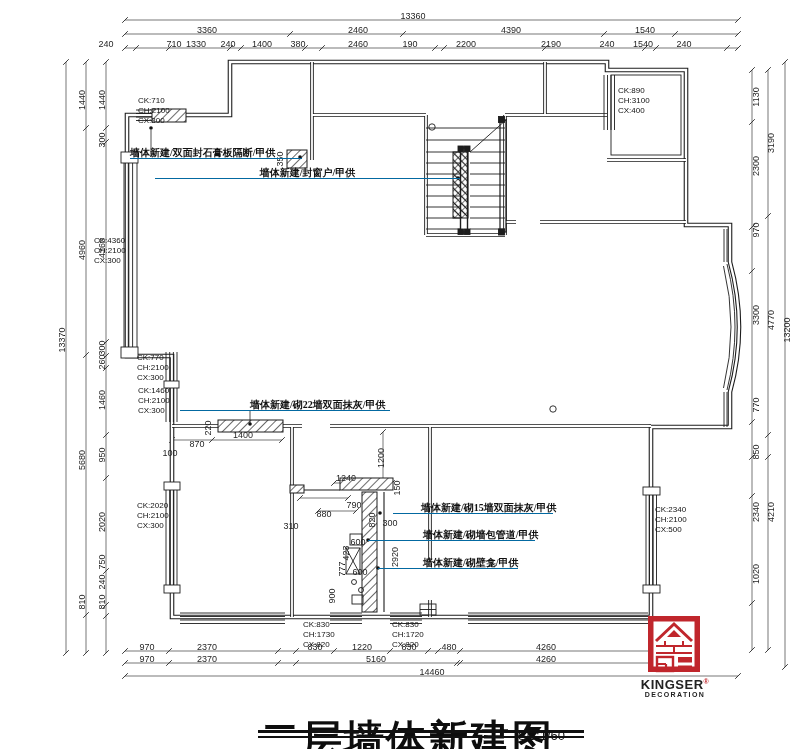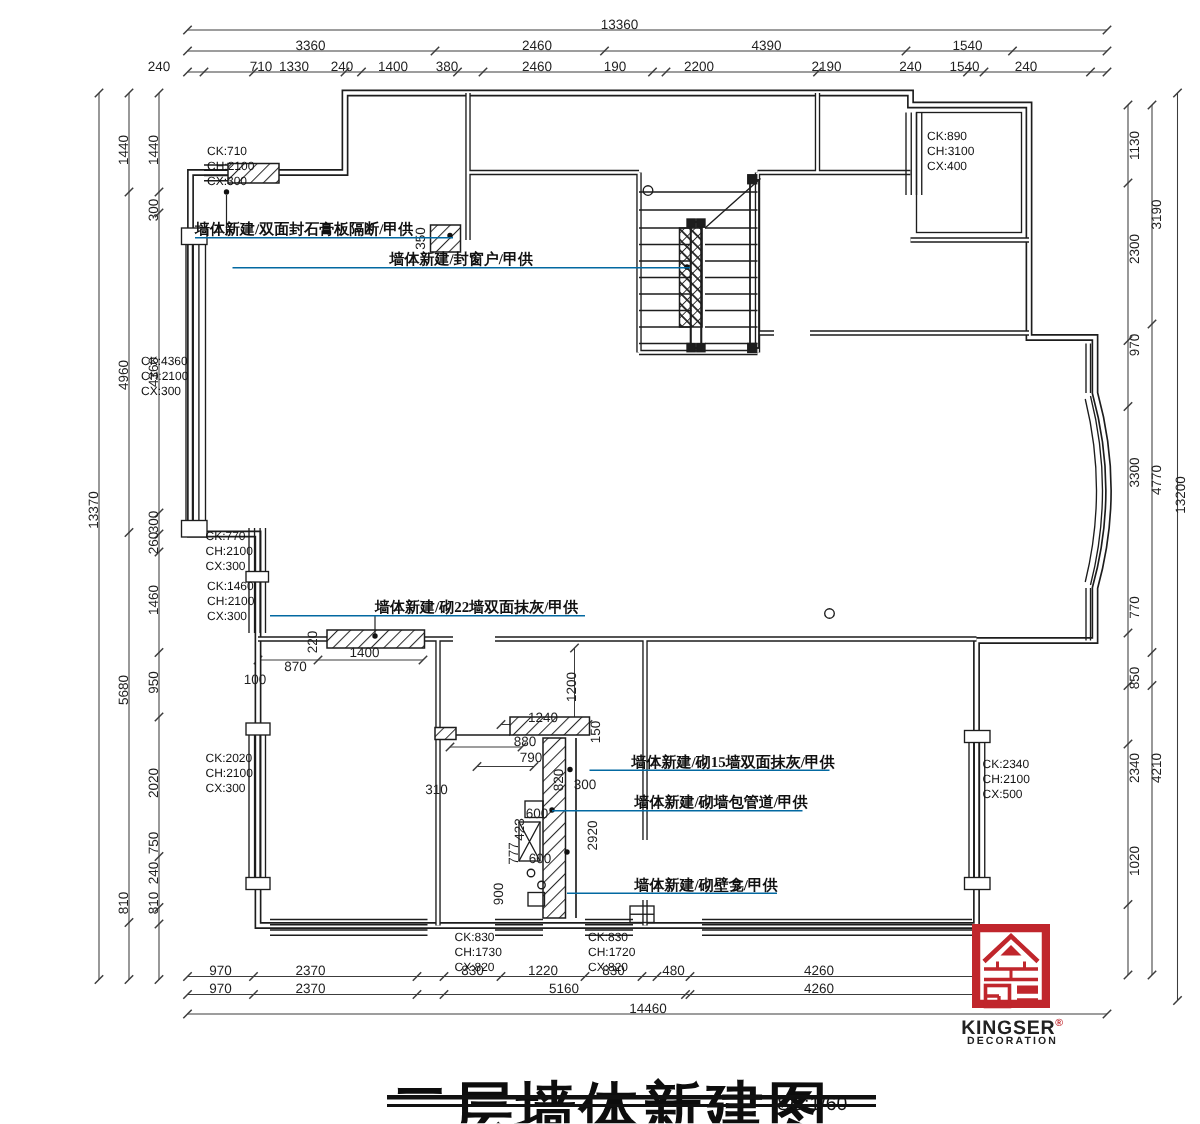--- a/index.html
+++ b/index.html
@@ -310,23 +310,23 @@
       <div class="dim" style="left: 207px; top: 659px;">2370</div>
       <div class="dim" style="left: 376px; top: 659px;">5160</div>
       <div class="dim" style="left: 546px; top: 659px;">4260</div>
       <div class="dim" style="left: 432px; top: 672px;">14460</div>
       <div class="dim rot" style="left: 280px; top: 159px;">350</div>
       <div class="dim rot" style="left: 208px; top: 428px;">220</div>
       <div class="dim" style="left: 197px; top: 444px;">870</div>
       <div class="dim" style="left: 243px; top: 435px;">1400</div>
       <div class="dim" style="left: 170px; top: 453px;">100</div>
       <div class="dim rot" style="left: 381px; top: 458px;">1200</div>
-      <div class="dim" style="left: 362px; top: 478px;">1240</div>
+      <div class="dim" style="left: 346px; top: 478px;">1240</div>
       <div class="dim rot" style="left: 397px; top: 488px;">150</div>
-      <div class="dim" style="left: 324px; top: 494px; margin-left: 26px;">880</div>
+      <div class="dim" style="left: 324px; top: 514px;">880</div>
       <div class="dim" style="left: 354px; top: 505px;">790</div>
       <div class="dim" style="left: 291px; top: 526px;">310</div>
       <div class="dim rot" style="left: 372px; top: 520px;">820</div>
       <div class="dim" style="left: 390px; top: 523px;">300</div>
       <div class="dim" style="left: 358px; top: 542px;">600</div>
       <div class="dim rot" style="left: 346px; top: 553px;">423</div>
       <div class="dim rot" style="left: 342px; top: 569px;">777</div>
       <div class="dim" style="left: 360px; top: 572px;">600</div>
       <div class="dim rot" style="left: 395px; top: 557px;">2920</div>
       <div class="dim rot" style="left: 332px; top: 596px;">900</div>
@@ -355,21 +355,21 @@
 CH:1730
 CX:820</div>
       <div class="ck" style="left: 392px; top: 620px;">CK:830
 CH:1720
 CX:820</div>
       <div class="note" style="left: 130px; top: 146px; width: 172px; padding-left: 0px;">墙体新建/双面封石膏板隔断/甲供</div>
       <div class="note" style="left: 155px; top: 166px; width: 305px; padding-left: 0px; text-align: center;">墙体新建/封窗户/甲供</div>
       <div class="note" style="left: 180px; top: 398px; width: 210px; padding-left: 70px;">墙体新建/砌22墙双面抹灰/甲供</div>
       <div class="note" style="left: 393px; top: 501px; width: 160px; padding-left: 28px;">墙体新建/砌15墙双面抹灰/甲供</div>
       <div class="note" style="left: 368px; top: 528px; width: 167px; padding-left: 55px;">墙体新建/砌墙包管道/甲供</div>
-      <div class="note" style="left: 378px; top: 556px; width: 140px; padding-left: 45px; margin-top: 27px;">墙体新建/砌壁龛/甲供</div>
+      <div class="note" style="left: 378px; top: 556px; width: 140px; padding-left: 45px;">墙体新建/砌壁龛/甲供</div>
     </div>
 
   <div class="title-main">二层墙体新建图</div>
   <div class="rule1"></div>
   <div class="rule2"></div>
   <div class="scale-txt">SC:1/60</div>
   <div class="brand-name">
     <span>KINGSER</span><sup>®</sup>
   </div>
   <div class="brand-sub">DECORATION</div>

